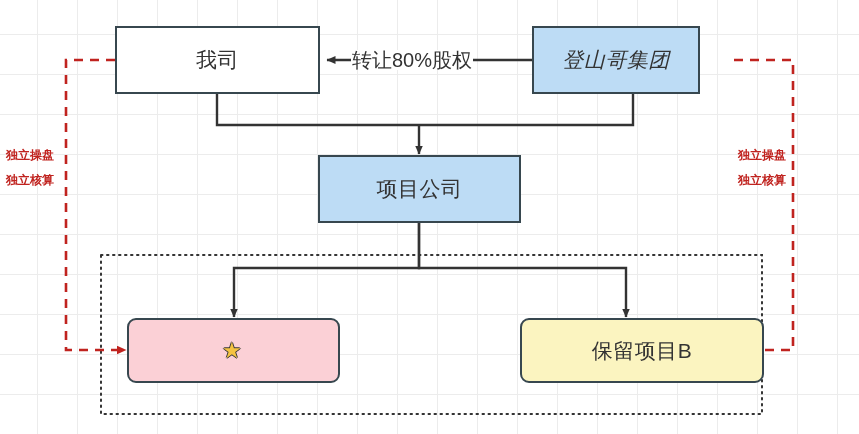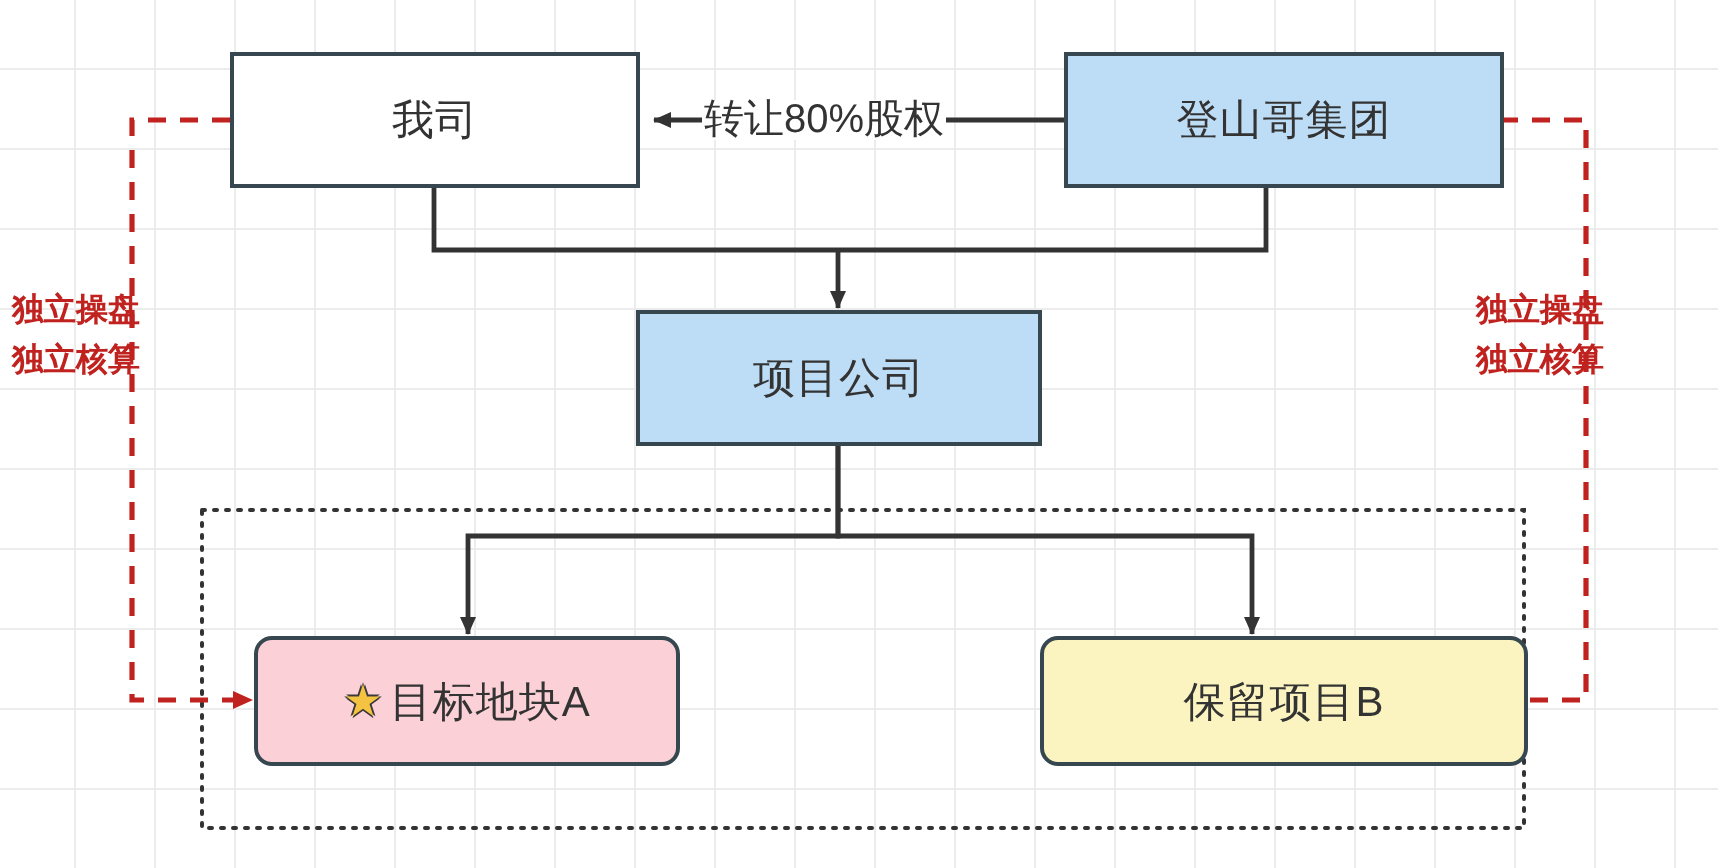--- a/index.html
+++ b/index.html
@@ -63,21 +63,21 @@
     font-size: 20px;
     white-space: nowrap;
     padding: 0 1px;
     line-height: 20px;
   }
 
   .note-red {
     position: absolute;
     color: #c0231f;
     font-weight: bold;
-    font-size: 16px;
+    font-size: 12px;
     line-height: 25px;
     white-space: nowrap;
   }
 </style>
 </head>
 <body>
 
 <div id="canvas">
 
   <svg id="edges" viewBox="0 0 859 434" xmlns="http://www.w3.org/2000/svg">
@@ -105,31 +105,30 @@
 
     <path d="M115,60 L66,60 L66,350 L126,350" fill="none" stroke="#c0231f" stroke-width="2.6" stroke-dasharray="9 7" marker-end="url(#arrow-red)"></path>
 
     <path d="M734,60 L793,60 L793,350 L734,350" fill="none" stroke="#c0231f" stroke-width="2.6" stroke-dasharray="9 7" marker-end="url(#arrow-red)"></path>
   </svg>
 
   <div class="node node-white" style="left:115px; top:26px; width:205px; height:68px;">
     <span>我司</span>
   </div>
 
-  <div class="node node-blue" style="left:532px; top:26px; width:220px; height:68px;">
+  <div class="node node-blue" style="left:532px; top:26px; width:168px; height:68px;font-style:italic;">
     <span>登山哥集团</span>
   </div>
 
   <div class="node node-blue" style="left:318px; top:155px; width:203px; height:68px;">
     <span>项目公司</span>
   </div>
 
   <div class="node node-pink" style="left:127px; top:318px; width:213px; height:65px;">
     <span class="star-icon">★</span>
-    <span>目标地块A</span>
   </div>
 
   <div class="node node-yellow" style="left:520px; top:318px; width:244px; height:65px;">
     <span>保留项目B</span>
   </div>
 
   <div class="edge-label" style="left:351px; top:50px;">转让80%股权</div>
 
   <div class="note-red" style="left:6px; top:143px;">
     <div>独立操盘</div>

